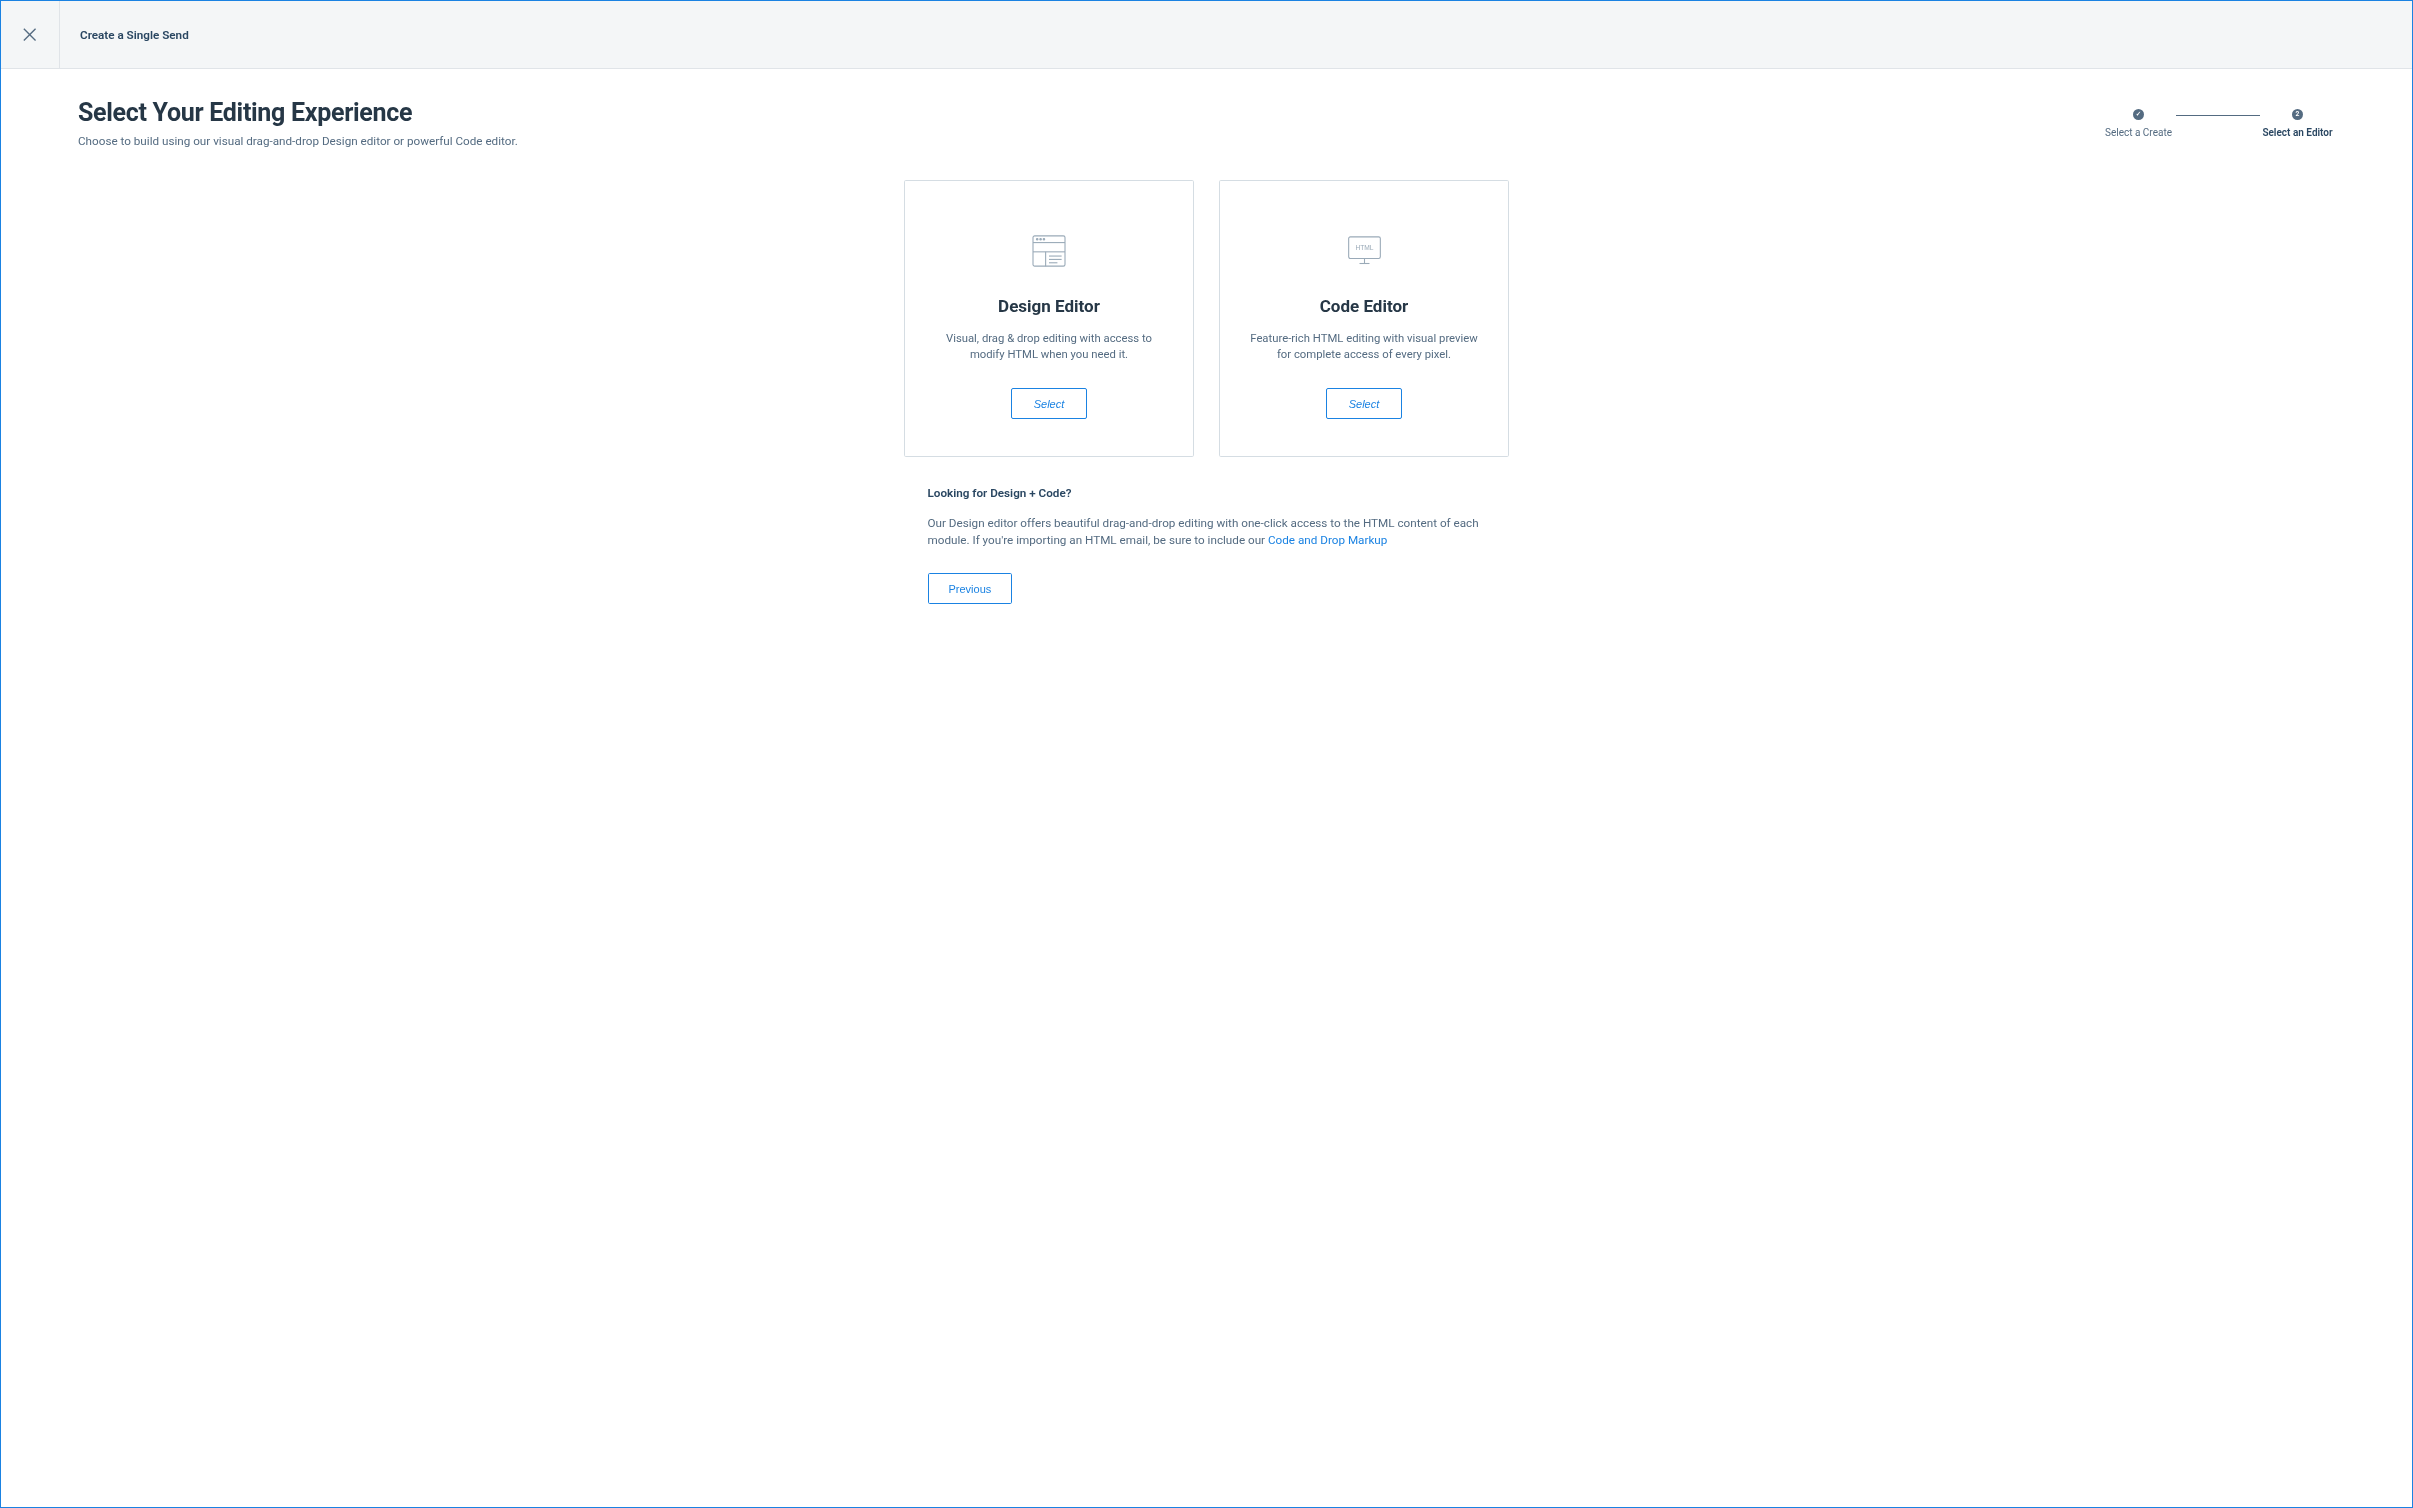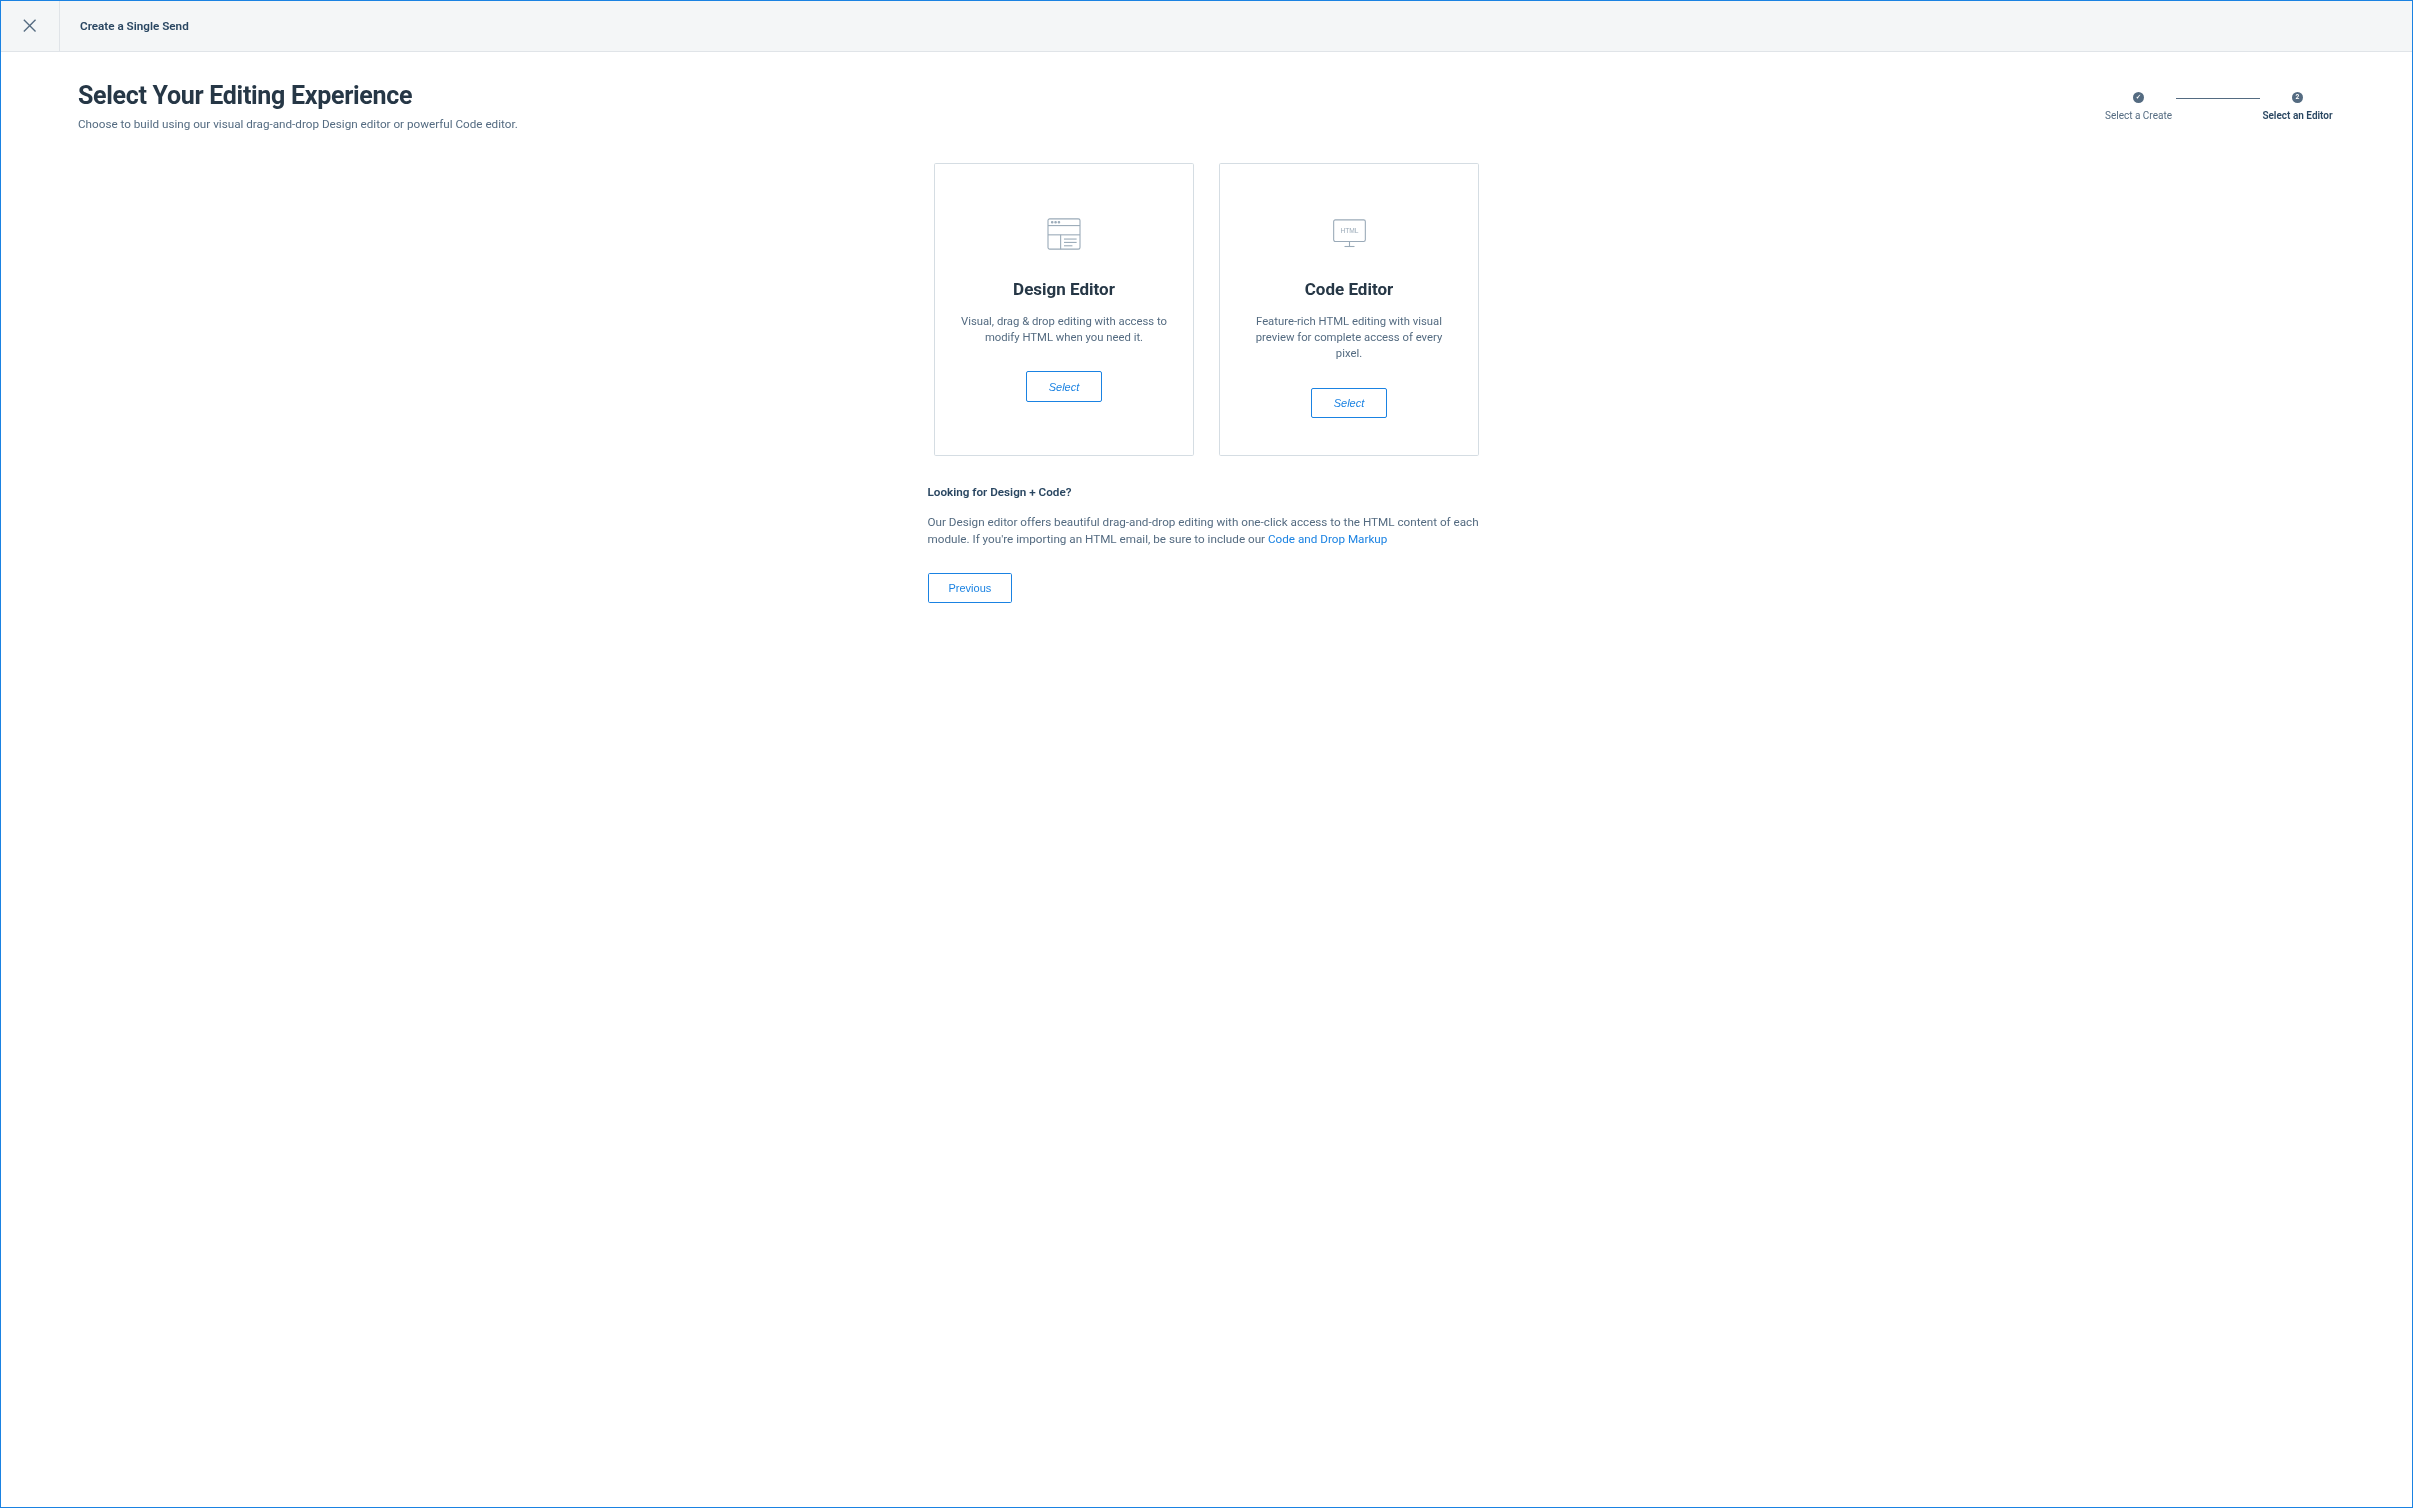--- a/index.html
+++ b/index.html
@@ -8,21 +8,21 @@
     font-family: -apple-system, BlinkMacSystemFont, "Segoe UI", Roboto, Helvetica, Arial, sans-serif;
     background: #ffffff;
     color: #263746;
     border: 1.7px solid #1a82e2;
   }
   .header {
     display: flex;
     align-items: center;
     background: #f4f6f7;
     border-bottom: 0.8px solid #e0e4e8;
-    height: 51px;
+    height: 68px;
   }
   .close-cell {
     width: 59px;
     height: 100%;
     display: flex;
     align-items: center;
     justify-content: center;
     border-right: 0.8px solid #e0e4e8;
     cursor: pointer;
   }
@@ -94,21 +94,21 @@
     background: #546b81;
     margin-top: 5.9px;
   }
   .cards {
     display: flex;
     justify-content: center;
     gap: 25px;
     margin-top: 32px;
   }
   .card {
-    width: 260px;
+    width: 290px;
     border: 0.8px solid #d5dde3;
     border-radius: 1.7px;
     padding: 50px 23.5px 37px 23.5px;
     text-align: center;
   }
   .card-icon { height: 40px; display:flex; align-items:center; justify-content:center; margin-bottom: 25px; }
   .card h2 {
     font-size: 17px;
     font-weight: 700;
     color: #263746;

